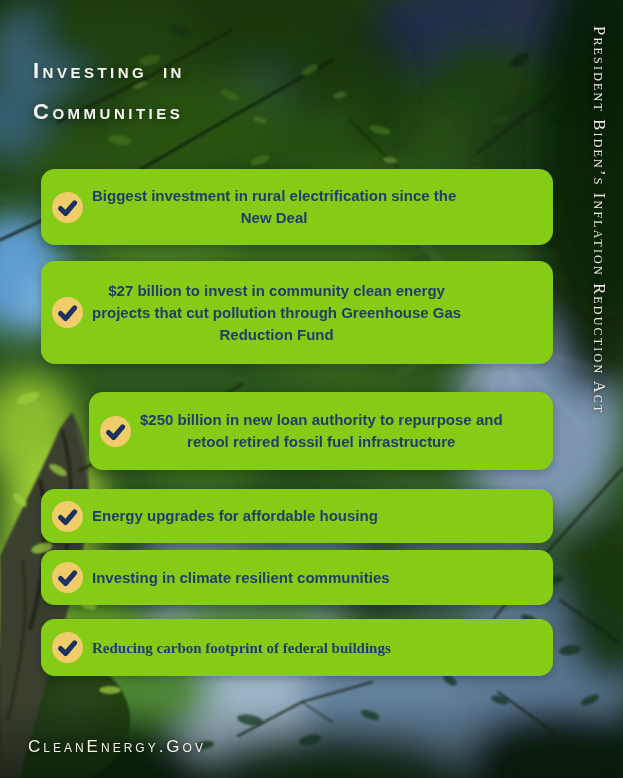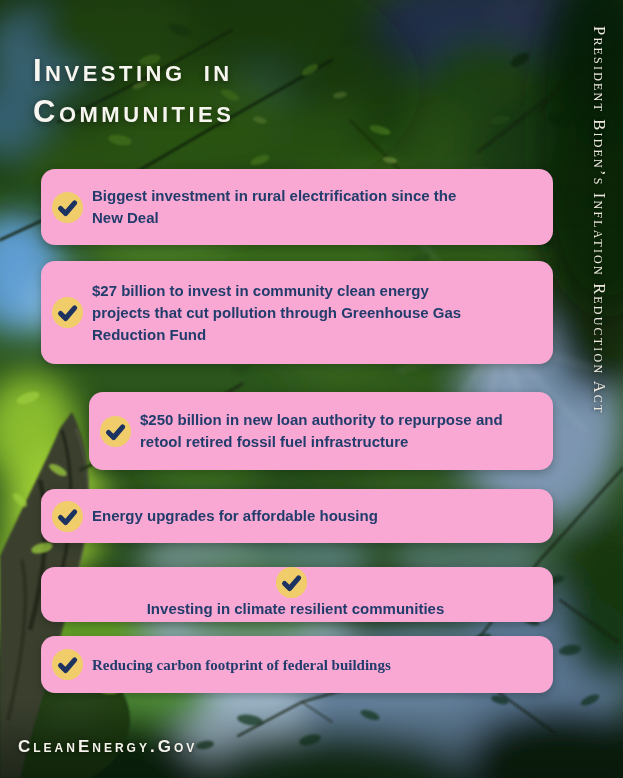--- a/index.html
+++ b/index.html
@@ -4,57 +4,58 @@
 <style>
   html,body{margin:0;padding:0;background:#0d1a0d;}
   .poster{
     position:relative;width:623px;height:778px;margin:0 auto;
     overflow:hidden;font-family:"Liberation Sans",sans-serif;
   }
   .bg{position:absolute;inset:0;display:block;}
   
   .title{
     position:absolute;left:33px;top:50px;z-index:3;
-    color:#f7f5ef;font-weight:800;font-size:31px;line-height:41px;
+    color:#f7f5ef;font-weight:800;font-size:22px;line-height:41px;
     font-variant:small-caps;letter-spacing:3.5px;word-spacing:6px;
     text-shadow:0 2px 6px rgba(0,0,0,.38);
   }
   .title span{display:block;}
   
   .side-banner{
     position:absolute;top:26px;right:14px;height:520px;z-index:3;
     writing-mode:vertical-rl;
     font-family:"Liberation Serif",serif;font-size:16.5px;
     font-variant:small-caps;letter-spacing:2.2px;color:#ece8de;
     text-shadow:0 1px 4px rgba(0,0,0,.65);
   }
   
   .cards{position:absolute;left:41px;top:169px;width:512px;z-index:3;}
   .card{
     display:flex;align-items:center;
-    background:#f9a8d4;border-radius:14px;
+    background:#84cc16;border-radius:14px;
     padding:0 14px 0 11px;box-sizing:border-box;
     box-shadow:0 3px 9px rgba(8,20,10,.28);
+    text-align:center;
   }
   .card:nth-child(1){min-height:76px;margin-bottom:16px;}
   .card:nth-child(2){min-height:103px;margin-bottom:28px;}
   .card:nth-child(3){min-height:78px;margin-bottom:19px;margin-left:48px;}
-  .card:nth-child(4){min-height:54px;margin-bottom:24px;}
-  .card:nth-child(5){min-height:55px;margin-bottom:14px;flex-direction:column;}
+  .card:nth-child(4){min-height:54px;margin-bottom:7px;}
+  .card:nth-child(5){min-height:55px;margin-bottom:14px;}
   .card:nth-child(6){min-height:57px;font-family:Liberation Serif, serif;}
   .check{width:31px;height:31px;flex:0 0 31px;margin-right:9px;}
   .check svg{width:31px;height:31px;display:block;}
   .card-text{
     margin:0;color:#223d6b;font-weight:700;
     font-size:15px;line-height:22px;white-space:pre-line;
   }
   
   .footer{
-    position:absolute;left:18px;top:737px;z-index:3;
-    color:#f5f3ec;font-weight:700;font-size:17px;
+    position:absolute;left:28px;top:737px;z-index:3;
+    color:#f5f3ec;font-weight:400;font-size:17px;
     font-variant:small-caps;letter-spacing:3px;
     text-shadow:0 1px 4px rgba(0,0,0,.5);
   }
 </style>
 </head>
 <body>
 
 <div class="poster">
 
   <svg class="bg" viewBox="0 0 623 778" width="623" height="778" xmlns="http://www.w3.org/2000/svg">

